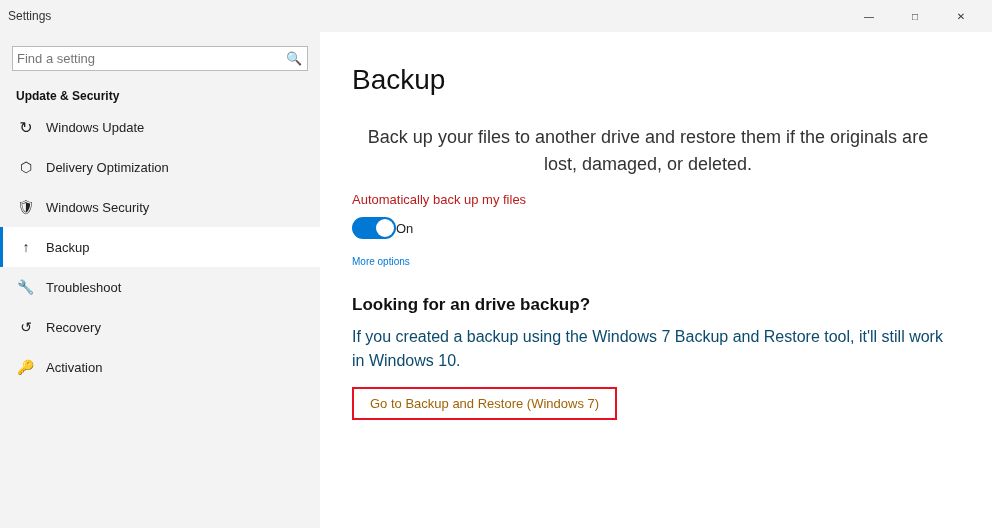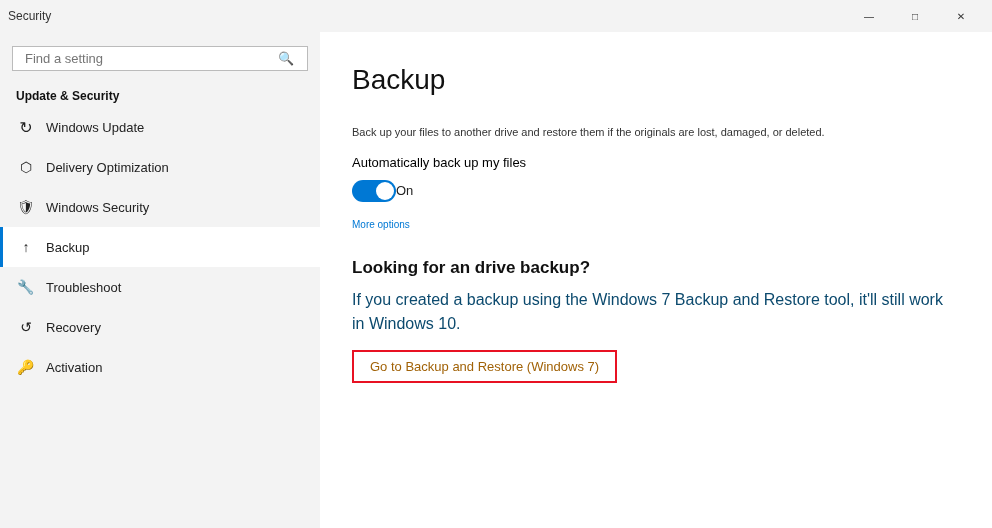--- a/index.html
+++ b/index.html
@@ -54,21 +54,21 @@
       flex-direction: column;
       padding-top: 8px;
       overflow-y: auto;
     }
     .search-box {
       margin: 6px 12px 12px 12px;
       display: flex;
       align-items: center;
       border: 1px solid #bbb;
       background: #fff;
-      padding: 4px 12px;
+      padding: 4px 4px;
     }
     .search-input {
       border: none;
       outline: none;
       flex: 1;
       font-size: 13px;
       color: #555;
       background: transparent;
     }
     .search-icon-svg { color: #555; font-size: 13px; }
@@ -114,24 +114,25 @@
       color: #111;
       margin-bottom: 28px;
     }
     .section-heading {
       font-size: 17px;
       font-weight: 600;
       color: #111;
       margin-bottom: 10px;
     }
     .section-desc {
-      font-size: 11px;
+      font-size: 18px;
       color: #333;
       margin-bottom: 14px;
       line-height: 1.5;
+      text-align: center;
     }
     .toggle-row {
       display: flex;
       align-items: center;
       margin-bottom: 12px;
     }
     .toggle-label {
       font-size: 13px;
       color: #222;
     }
@@ -185,21 +186,21 @@
     .choose-heading {
       font-size: 17px;
       font-weight: 600;
       color: #111;
     }
   </style>
 </head>
 <body>
 
 <div class="title-bar">
-  <span class="title-bar-title">Security</span>
+  <span class="title-bar-title">Settings</span>
   <div class="title-bar-controls">
     <button class="title-bar-btn">—</button>
     <button class="title-bar-btn">□</button>
     <button class="title-bar-btn close">✕</button>
   </div>
 </div>
 
 <div class="main-container">
   <div class="sidebar">
     <div class="search-box">
@@ -236,21 +237,21 @@
       <span class="icon" style="font-size:14px;">🔑</span>
       <span>Activation</span>
     </div>
   </div>
 
   <div class="content">
     <div class="page-title">Backup</div>
 
     <div class="section-desc">Back up your files to another drive and restore them if the originals are lost, damaged, or deleted.</div>
 
-    <div class="toggle-label" style="margin-bottom:10px;font-size:13px;color:#000000;">Automatically back up my files</div>
+    <div class="toggle-label" style="margin-bottom:10px;font-size:13px;color:#b91c1c;">Automatically back up my files</div>
     <div class="toggle-row">
       <div class="toggle">
         <div class="toggle-knob"></div>
       </div>
       <span class="toggle-on-label">On</span>
     </div>
 
     <a class="more-options-link">More options</a>
 
     <div class="section-heading">Looking for an drive backup?</div>

